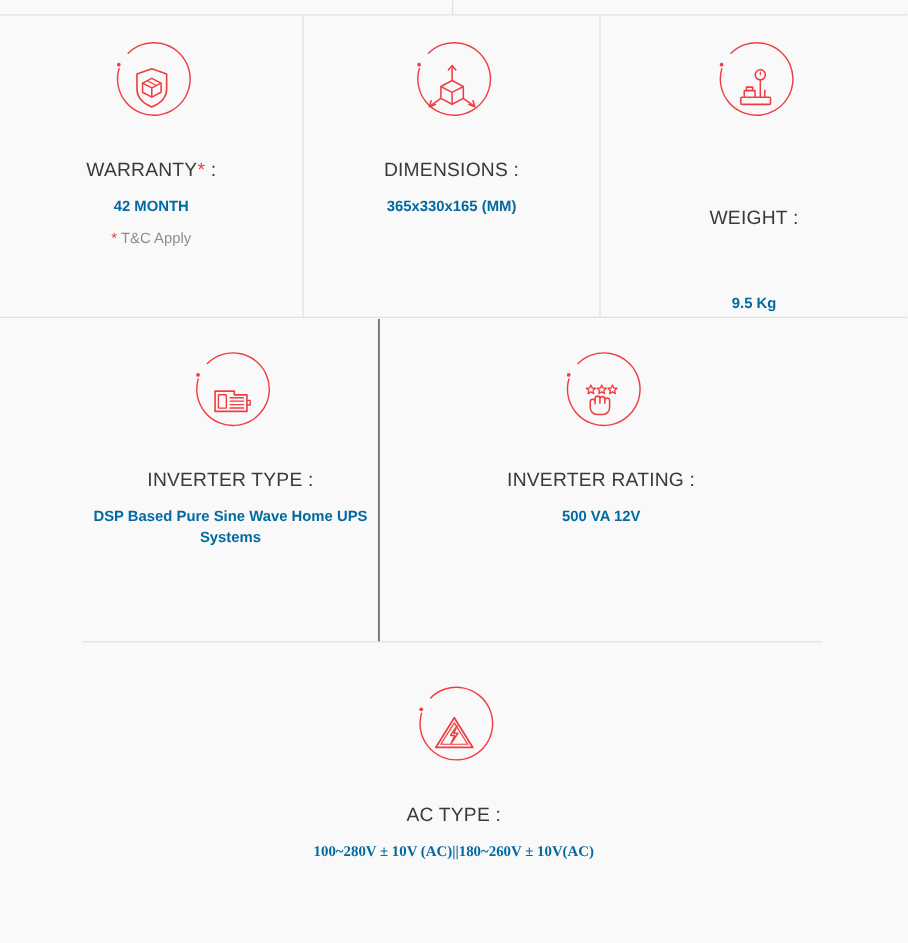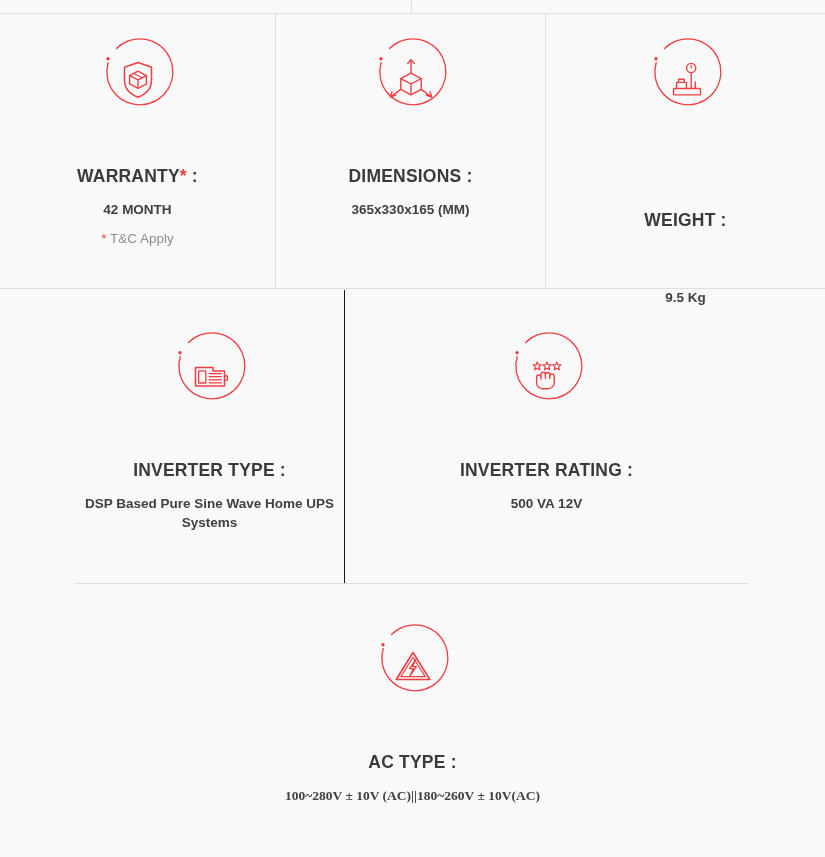--- a/index.html
+++ b/index.html
@@ -70,52 +70,52 @@
     flex-direction: column;
     align-items: center;
     padding-top: 22px;
     text-align: center;
   }
   .row-three .spec-card { width: 275px; }
   .row-three .spec-card + .spec-card { border-left: 1px solid #dedede; }
   .row-three .spec-card:nth-child(2) { width: 270px; }
   .row-three .spec-card:nth-child(3) { width: 280px; gap: 44px; }
 
-  .row-two .spec-card { width: 269px; padding-top: 40px; }
+  .row-two .spec-card { width: 269px; padding-top: 28px; }
   .row-two .spec-card:nth-child(2) { width: 404px; border-left: 1px solid #0f172a; }
 
   .row-one { justify-content: center; }
   .row-one .spec-card { width: 404px; padding-top: 37px; }
 
   
   .spec-icon {
     width: 86px;
     height: 86px;
     position: relative;
     display: block;
   }
   .spec-icon svg { display: block; width: 86px; height: 86px; }
 
   
   .spec-label {
-    margin-top: 44px;
+    margin-top: 22px;
     font-size: 17.5px;
-    font-weight: 700;
+    font-weight: 400;
     letter-spacing: 0.2px;
     color: #3a3a3a;
     line-height: 1.25;
     white-space: nowrap;
   }
   .spec-label .req-star { color: #ef3e42; }
 
   .spec-value {
     margin-top: 12px;
     font-size: 13.5px;
     font-weight: bold;
-    color: #404040;
+    color: #0369a1;
     line-height: 1.45;
     max-width: 260px;
   }
   .row-one .spec-value { max-width: 380px; font-family: Liberation Serif, serif; }
 
   .spec-note {
     margin-top: 11px;
     font-size: 13.5px;
     color: #8e8e8e;
     line-height: 1.4;

